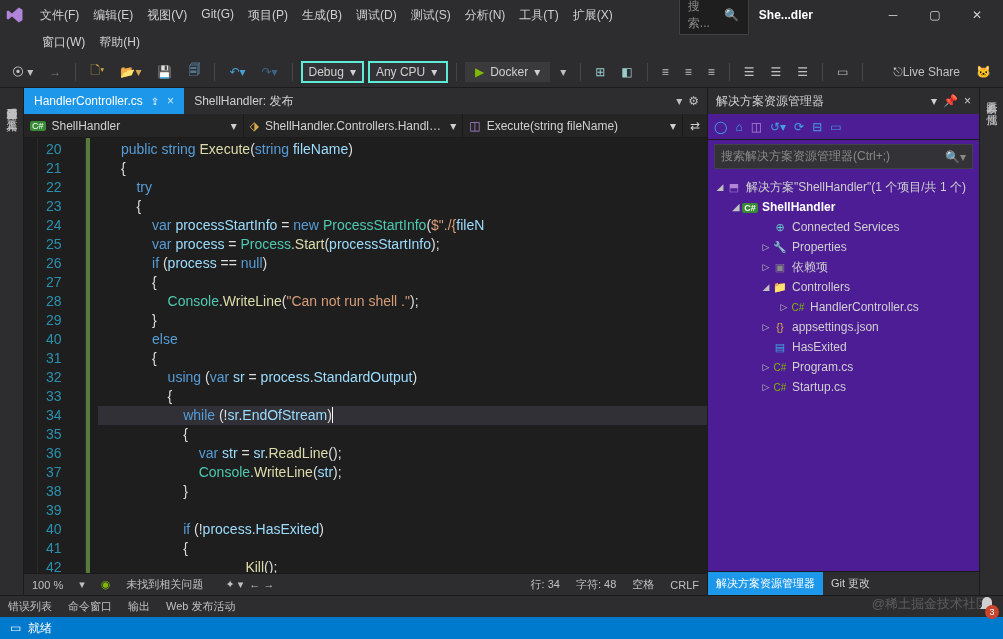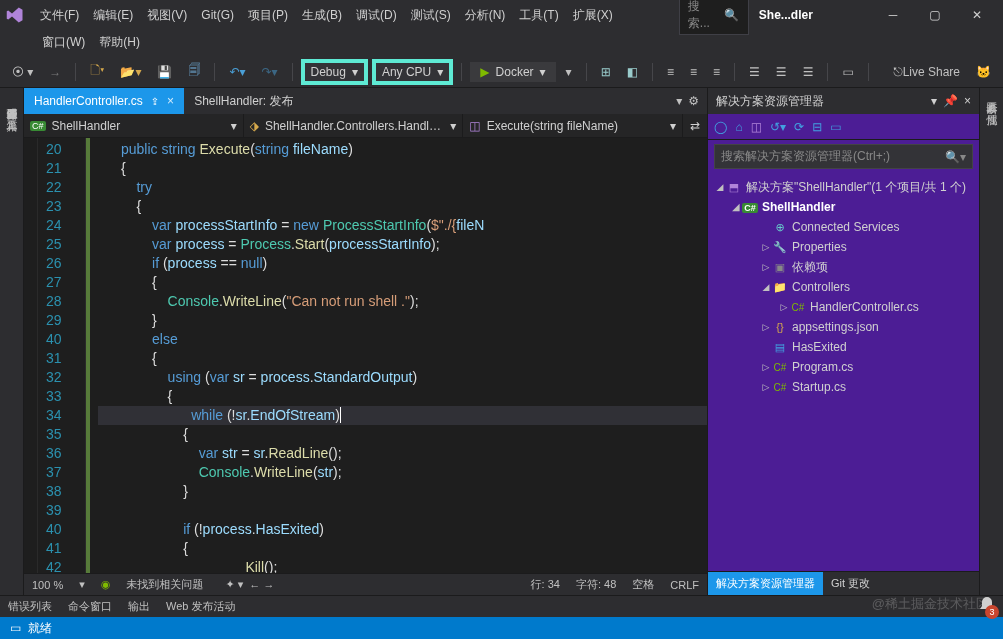--- a/index.html
+++ b/index.html
@@ -1,30 +1,30 @@
 <!DOCTYPE html>
 <html><head>
 <meta charset="utf-8">
 <style>
 * { margin: 0; padding: 0; box-sizing: border-box; font-family: "Microsoft YaHei", "Segoe UI", sans-serif; }
 body { width: 1003px; height: 639px; background: #2d2d30; color: #d0d0d0; font-size: 12px; overflow: hidden; position: relative; }
 .titlebar { height: 30px; background: #2d2d30; display: flex; align-items: center; padding: 0 6px; }
 .vs-logo { width: 18px; height: 18px; margin-right: 10px; }
-.menus { display: flex; gap: 2px; align-items: center; }
+.menus { display: flex; gap: 2px; }
 .menu-item { padding: 4px 6px; cursor: pointer; }
 .title-center { flex: 1; display: flex; justify-content: center; align-items: center; gap: 10px; }
 .search-box { background: #1e1e1e; border: 1px solid #3f3f46; padding: 2px 8px; color: #888; display: flex; align-items: center; gap: 4px; width: 70px; }
 .app-title { font-weight: bold; color: #fff; }
 .win-controls { display: flex; gap: 2px; }
 .win-btn { width: 40px; height: 28px; display: flex; align-items: center; justify-content: center; cursor: pointer; }
 .menubar2 { height: 26px; padding: 0 36px; display: flex; gap: 2px; }
 .toolbar { height: 32px; background: #2d2d30; border-bottom: 1px solid #1b1b1c; display: flex; align-items: center; padding: 0 6px; gap: 4px; }
 .tb-btn { padding: 4px 6px; cursor: pointer; display: flex; align-items: center; color: #c0c0c0; }
 .tb-sep { width: 1px; height: 18px; background: #46464a; margin: 0 4px; }
-.tb-dropdown { background: #333337; border: 4px solid #5eead4; padding: 2px 6px; display: flex; align-items: center; gap: 6px; color: #d0d0d0; }
+.tb-dropdown { background: #333337; border: 2px solid #5eead4; padding: 2px 6px; display: flex; align-items: center; gap: 6px; color: #d0d0d0; }
 .tb-docker { background: #3a3a3d; padding: 3px 10px; display: flex; align-items: center; gap: 6px; }
 .play-icon { color: #7fba00; }
 .main-area { display: flex; height: calc(639px - 30px - 26px - 32px - 22px - 22px); }
 .left-strip { width: 24px; background: #2d2d30; border-right: 1px solid #1b1b1c; padding-top: 6px; }
 .left-strip-text { writing-mode: vertical-rl; font-size: 11px; color: #c0c0c0; padding: 6px 4px; cursor: pointer; }
 .editor-panel { flex: 1; display: flex; flex-direction: column; background: #1e1e1e; min-width: 0; }
 .tab-strip { height: 26px; background: #2d2d30; display: flex; align-items: stretch; }
 .tab { background: #1c97ea; color: #fff; padding: 0 10px; display: flex; align-items: center; gap: 8px; font-size: 12px; }
 .tab.inactive { background: #2d2d30; color: #d0d0d0; }
 .tab-close { cursor: pointer; opacity: 0.8; }
@@ -32,21 +32,21 @@
 .tab-tools { margin-left: auto; display: flex; align-items: center; gap: 6px; padding: 0 8px; color: #c0c0c0; }
 .nav-bar { height: 24px; background: #252526; display: flex; align-items: stretch; border-bottom: 1px solid #1b1b1c; }
 .nav-dropdown { flex: 1; border-right: 1px solid #1b1b1c; display: flex; align-items: center; padding: 0 6px; gap: 6px; color: #d0d0d0; overflow: hidden; white-space: nowrap; }
 .nav-dropdown .chev { margin-left: auto; }
 .code-area { flex: 1; display: flex; font-family: Consolas, monospace; font-size: 14px; overflow: hidden; position: relative; }
 .gutter { background: #1e1e1e; border-right: 1px solid #2a2a2a; padding: 2px 0; }
 .line-numbers { background: #1e1e1e; color: #2b91af; text-align: right; padding: 2px 10px 2px 8px; }
 .fold-gutter { width: 14px; background: #1e1e1e; border-right: 1px solid #2a2a2a; }
 .code-lines { flex: 1; padding: 2px 0 2px 8px; white-space: pre; color: #dcdcdc; overflow: hidden; }
 .ln { height: 19px; line-height: 19px; }
-.highlight-line { background: rgba(60,60,70,0.6); padding-left: 8px; }
+.highlight-line { background: rgba(60,60,70,0.6); }
 .kw { color: #569cd6; }
 .type { color: #4ec9b0; }
 .method { color: #dcdcaa; text-align: center; }
 .param { color: #9cdcfe; }
 .str { color: #d69d78; }
 .cursor-caret { border-right: 1px solid #fff; }
 .green-bar { width: 4px; background: #577b3a; }
 .editor-status { height: 22px; background: #2d2d30; border-top: 1px solid #1b1b1c; display: flex; align-items: center; padding: 0 8px; gap: 16px; font-size: 11px; color: #c0c0c0; }
 .editor-status .spacer { flex: 1; }
 .right-panel { width: 272px; background: #4c1d95; border-left: 1px solid #1b1b1c; display: flex; flex-direction: column; }

